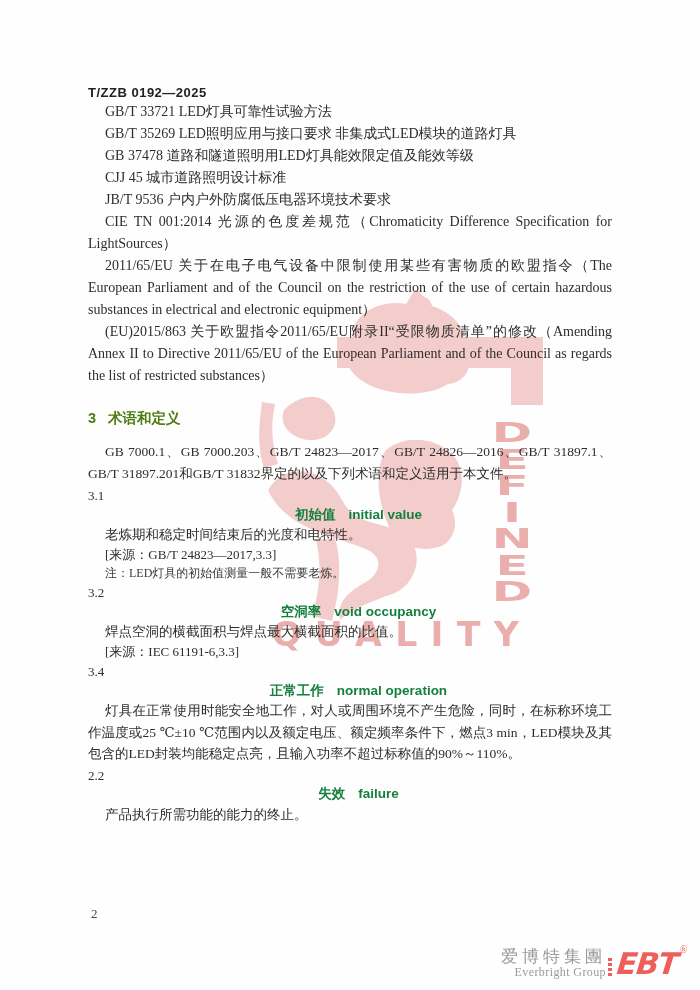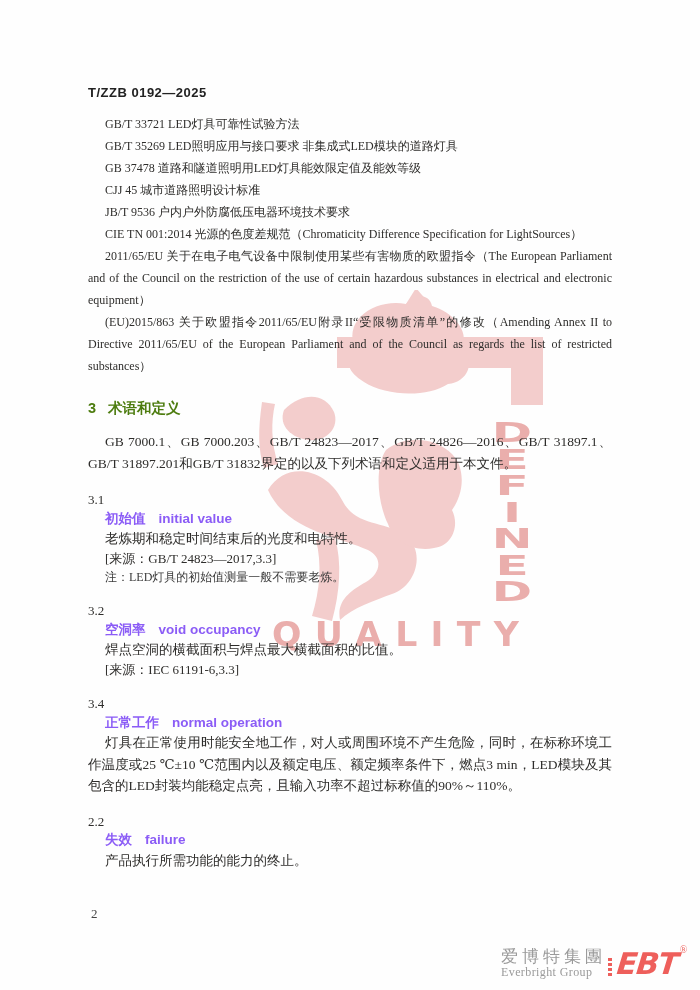--- a/index.html
+++ b/index.html
@@ -18,41 +18,41 @@
   .wm-defined span{display:block;transform:scaleX(1.8);}
   .wm-quality{position:absolute;left:272px;top:614px;
         font-family:"DejaVu Sans","Liberation Sans",sans-serif;font-weight:bold;
         font-size:34px;letter-spacing:13px;color:#eaaeac;transform:scaleX(1.02);
         transform-origin:left top;white-space:nowrap;}
 
   
   .content{position:absolute;left:88px;top:85px;width:524px;z-index:2;}
   .doc-header{font-family:"Liberation Sans","DejaVu Sans",sans-serif;
         font-weight:bold;font-size:13px;color:#222;letter-spacing:0.5px;}
-  .refs{margin-top:13px;font-size:12px;line-height:22px;}
+  .refs{margin-top:1px;font-size:14px;line-height:22px;}
   .ref-line{text-indent:17px;text-align:justify;}
   .sec-heading{margin-top:22px;font-family:"Liberation Sans","DejaVu Sans",sans-serif;
         font-weight:bold;font-size:14.5px;color:#4d7c0f;}
   .sec-heading .sec-num{margin-right:12px;}
   .sec-intro{margin-top:13px;font-size:13.5px;line-height:22px;
         text-indent:17px;text-align:justify;}
   .terms{margin-top:2px;}
-  .term-num{font-size:13px;line-height:18.5px;margin-top:16px;}
+  .term-num{font-size:13px;line-height:18.5px;margin-top:2px;}
   .term-name{font-family:"Liberation Sans","DejaVu Sans",sans-serif;font-weight:bold;
-        font-size:13.5px;line-height:18.5px;text-indent:17px;color:#8b5cf6;}
+        font-size:13.5px;line-height:18.5px;text-indent:17px;color:#15803d;text-align:center;}
   .term-name .term-en{margin-left:13px;}
   .term-def{font-size:13.5px;line-height:21.5px;text-indent:17px;text-align:justify;}
   .term-src{font-size:13px;line-height:18.5px;text-indent:17px;}
   .term-note{font-size:12px;line-height:18px;text-indent:17px;text-align:justify;color:#3a3a3a;}
 
   .page-number{position:absolute;left:91px;top:906px;z-index:2;font-size:13px;color:#444;}
 
   
   .logo{position:absolute;left:501px;top:948px;z-index:2;display:flex;align-items:flex-end;}
-  .logo-textcol{display:flex;flex-direction:column;align-items:flex-start;}
+  .logo-textcol{display:flex;flex-direction:column;align-items:flex-end;}
   .logo-zh{font-size:17px;letter-spacing:4px;color:#9a9a9a;line-height:18px;white-space:nowrap;}
   .logo-en{font-size:12px;color:#9a9a9a;line-height:12px;letter-spacing:0.4px;white-space:nowrap;}
   .logo-marks{display:flex;flex-direction:column;margin:0 5px 2px 2px;}
   .logo-marks i{width:3.5px;height:3.5px;background:#ee5f5b;margin-top:1.5px;display:block;}
   .logo-ebt-wrap{position:relative;padding-right:10px;}
   .logo-ebt{font-family:"DejaVu Sans","Liberation Sans",sans-serif;font-weight:bold;
         font-style:italic;font-size:30px;line-height:28px;color:#ee5f5b;
         letter-spacing:-1px;transform:skewX(-6deg);display:inline-block;}
   .logo-reg{position:absolute;right:0;top:-6px;font-size:10px;color:#ee5f5b;}
 </style>

